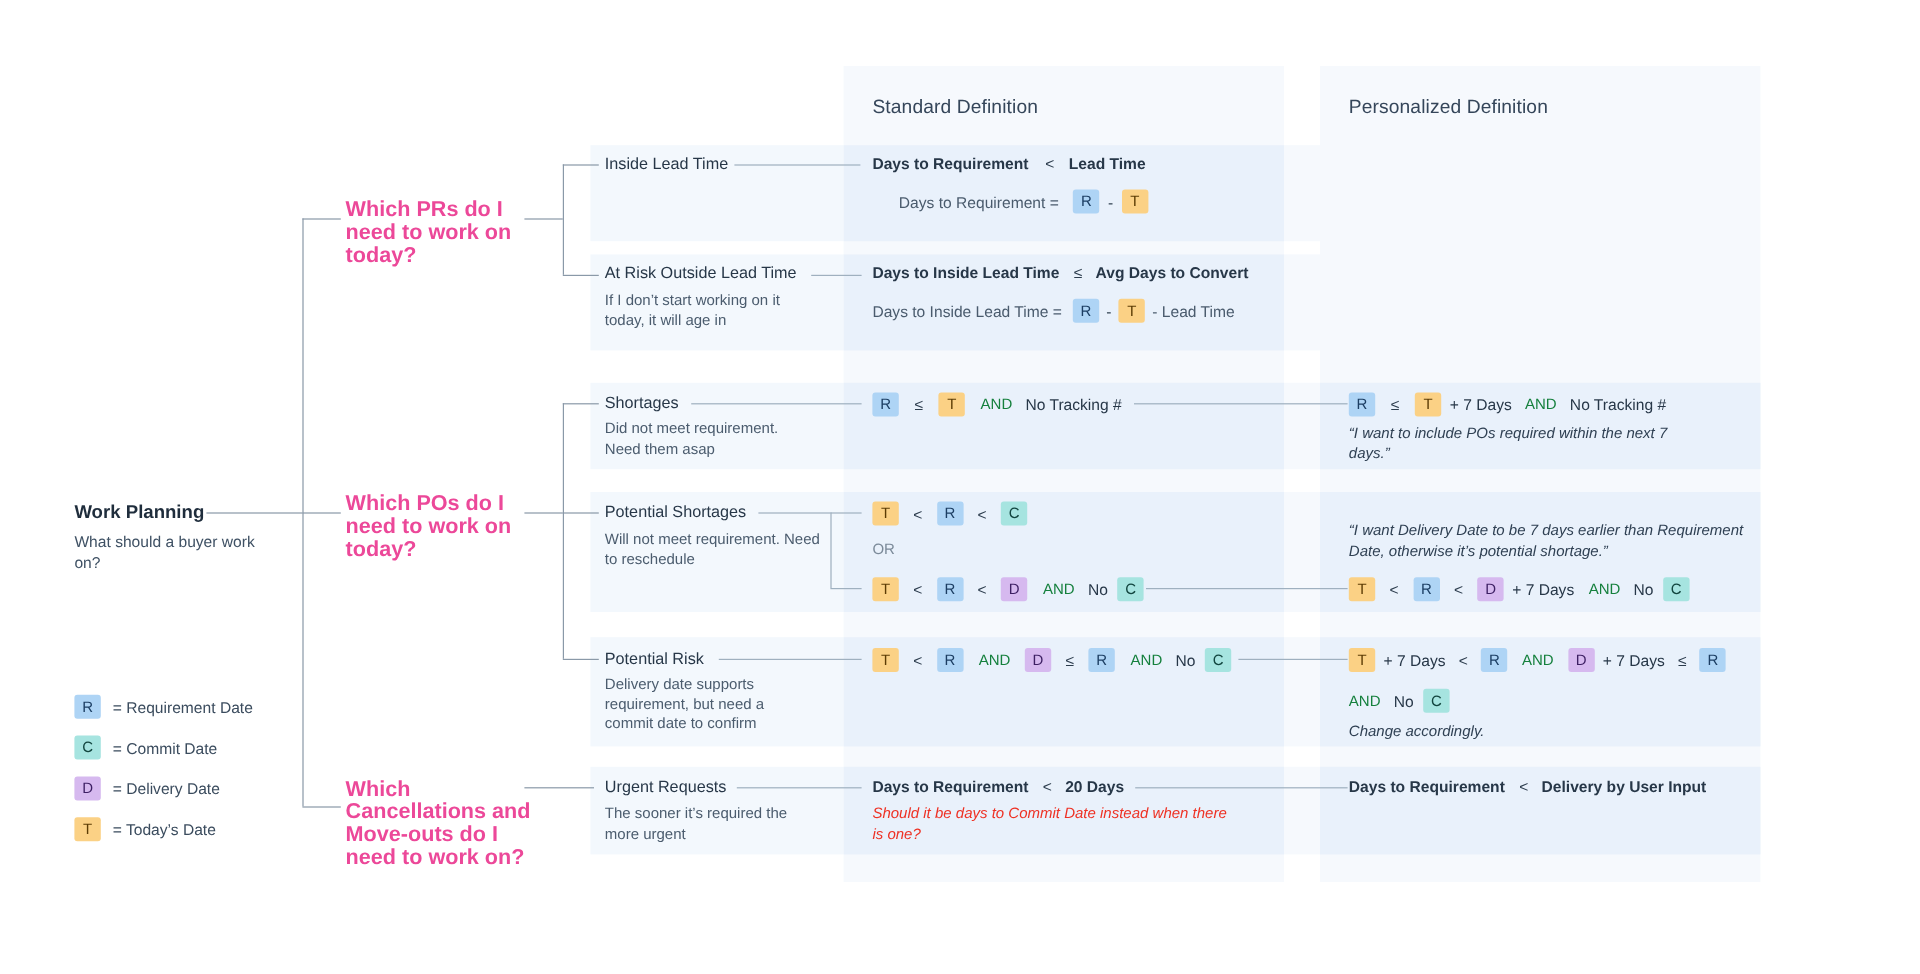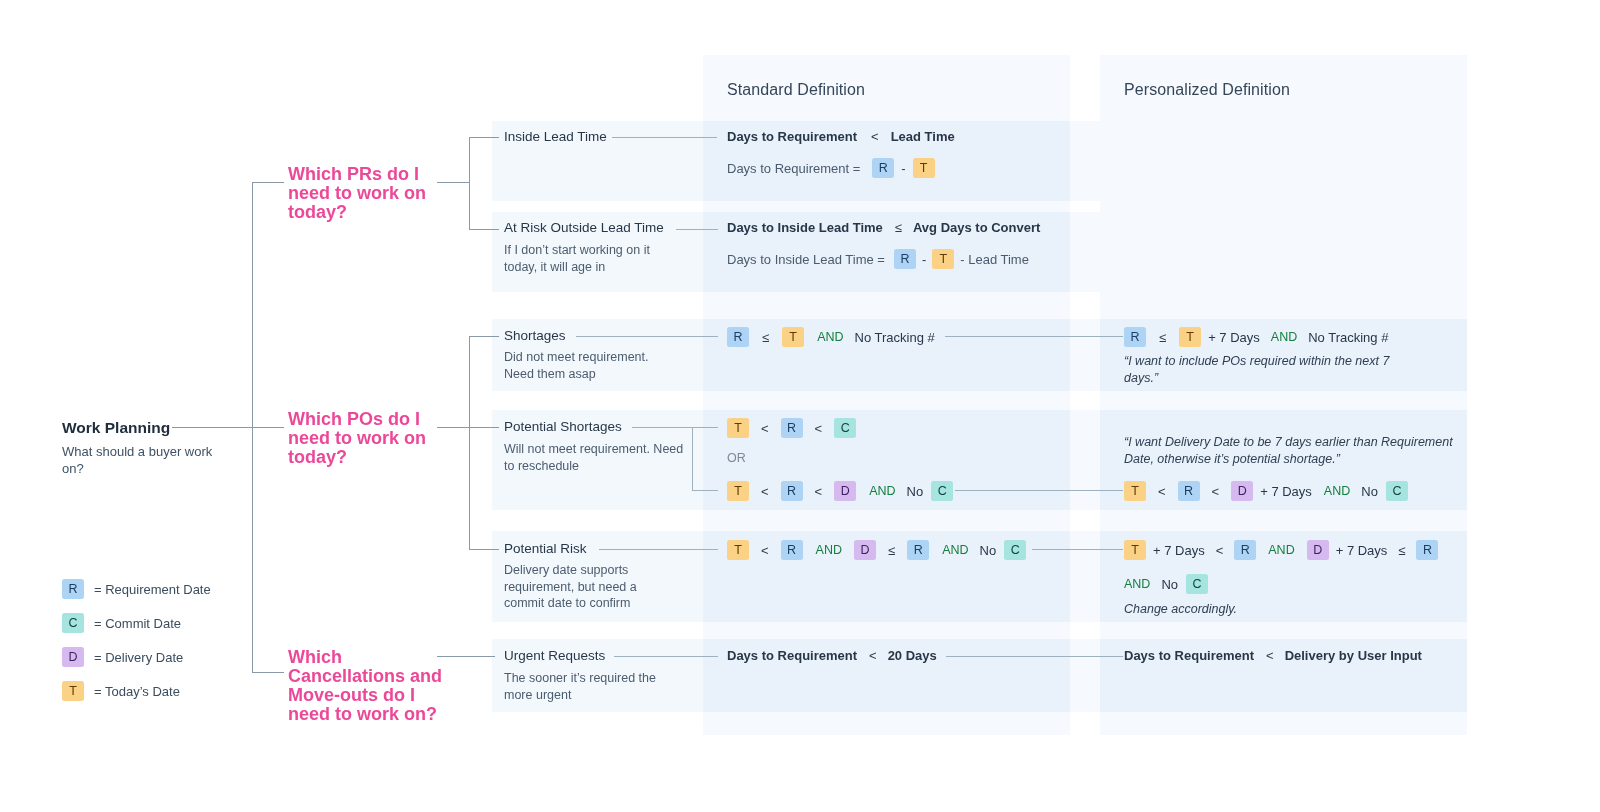--- a/index.html
+++ b/index.html
@@ -186,21 +186,21 @@
 
   <div class="abs node-title" style="left:504px;top:129px">Inside Lead Time</div>
 
   <div class="formula" style="left:727px;top:129px">
     <span class="w bold">Days to Requirement</span>
     <span class="sp" style="width:14px"></span>
     <span class="op">&lt;</span>
     <span class="sp" style="width:12px"></span>
     <span class="w bold">Lead Time</span>
   </div>
-  <div class="formula" style="left:727px;top:158px">
+  <div class="formula" style="left:749px;top:158px">
     <span class="muted">Days to Requirement =</span>
     <span class="sp" style="width:12px"></span>
     <span class="tok R">R</span>
     <span class="sp" style="width:7px"></span>
     <span class="op">-</span>
     <span class="sp" style="width:7px"></span>
     <span class="tok T">T</span>
   </div>
 
   <div class="abs node-title" style="left:504px;top:220px">At Risk Outside Lead Time</div>
@@ -365,20 +365,21 @@
   <div class="abs node-title" style="left:504px;top:648px">Urgent Requests</div>
   <div class="abs node-sub" style="left:504px;top:670px;width:165px">The sooner it’s required the more urgent</div>
 
   <div class="formula" style="left:727px;top:648px">
     <span class="w bold">Days to Requirement</span>
     <span class="sp" style="width:12px"></span>
     <span class="op">&lt;</span>
     <span class="sp" style="width:11px"></span>
     <span class="w bold">20 Days</span>
   </div>
+  <div class="note-red" style="left:727px;top:670px;width:300px">Should it be days to Commit Date instead when there is one?</div>
 
   <div class="formula" style="left:1124px;top:648px">
     <span class="w bold">Days to Requirement</span>
     <span class="sp" style="width:12px"></span>
     <span class="op">&lt;</span>
     <span class="sp" style="width:11px"></span>
     <span class="w bold">Delivery by User Input</span>
   </div>
 
 </div>

